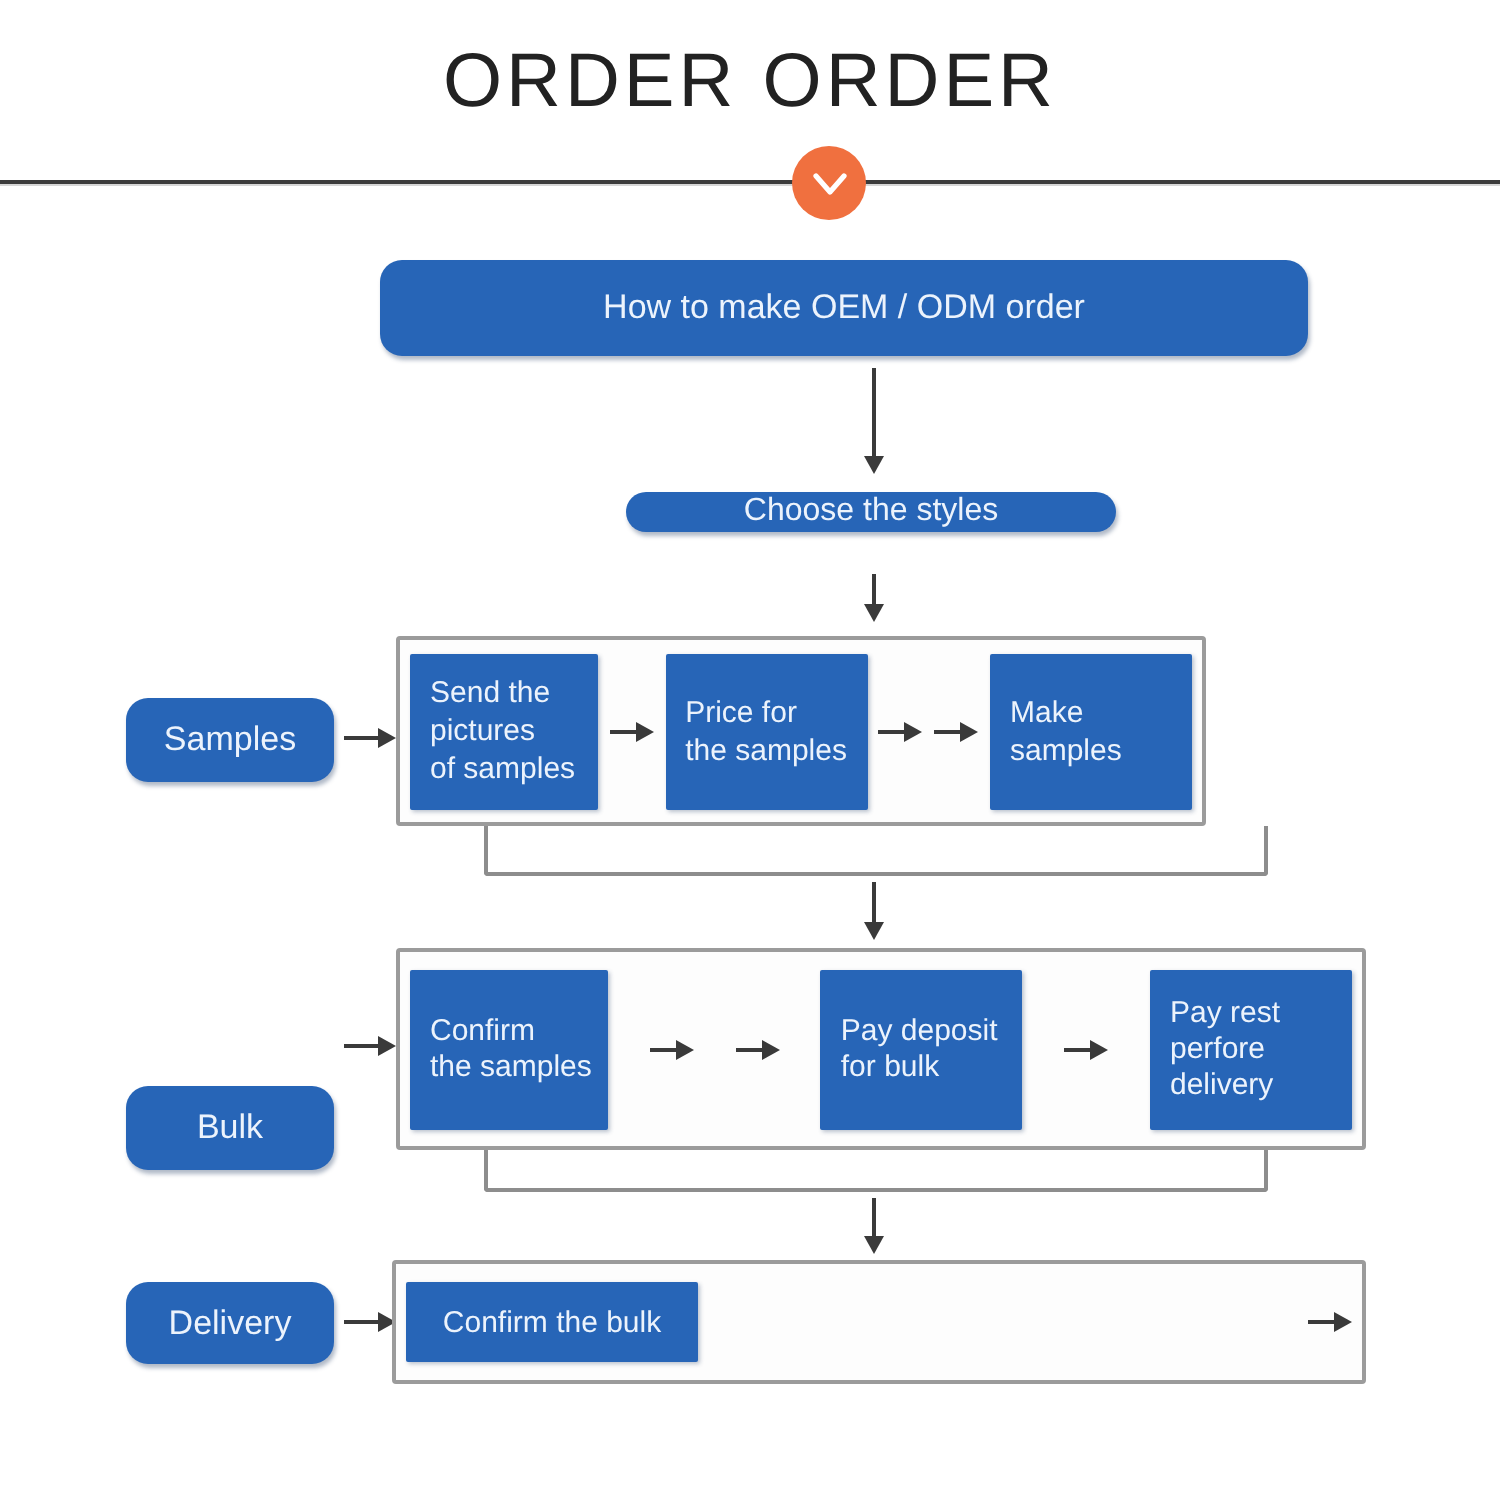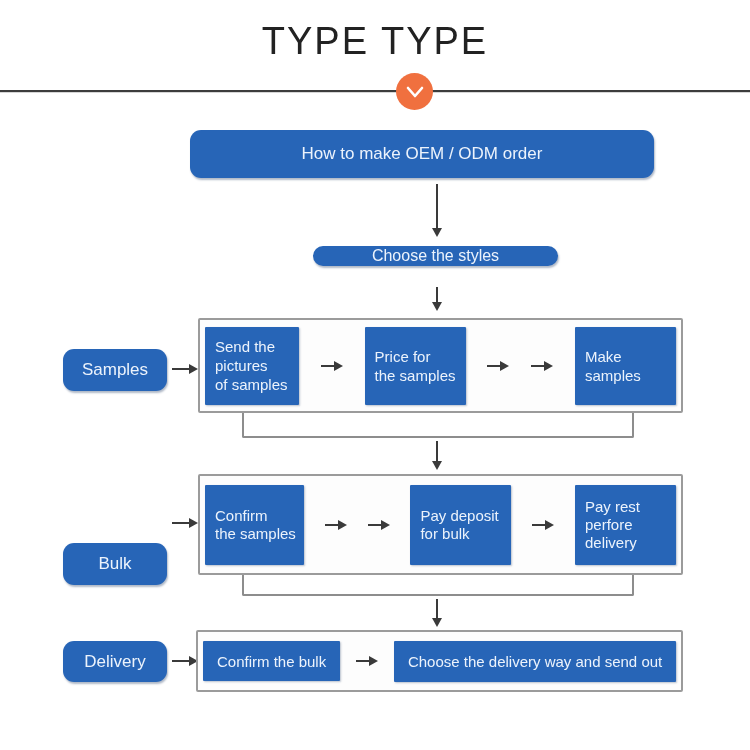--- a/index.html
+++ b/index.html
@@ -31,21 +31,21 @@
   .rowlabel { width:104px; font-size:17px; }
   .lbl-samples { left:63px; top:349px; height:42px; }
   .lbl-bulk    { left:63px; top:503px; height:42px;margin-top:40px; }
   .lbl-delivery{ left:63px; top:641px; height:41px; }
 
   .group {
     position:absolute; border:2px solid #9b9b9b; border-radius:2px;
     display:flex; align-items:center; justify-content:space-between;
     padding:0 5px; box-sizing:border-box; background:#fdfdfd;
   }
-  .grp-samples { left:198px; top:318px; width:485px; height:95px; }
+  .grp-samples { left:198px; top:318px; width:405px; height:95px; }
   .grp-bulk    { left:198px; top:474px; width:485px; height:101px; }
   .grp-delivery{ left:196px; top:630px; width:487px; height:62px;gap:16px; }
 
   .step {
     background:#2765b7; color:#ecf3fc; box-sizing:border-box;
     display:flex; align-items:center; padding-left:10px;
     font-size:15px; line-height:19px; white-space:pre-line;
     box-shadow:1px 1px 2px rgba(30,55,95,.3); border-radius:1px;
   }
   .grp-samples .step { width:101px; height:78px; }
@@ -83,21 +83,21 @@
   .a4 { left:436px; top:599px; height:20px; }
   .r1 { left:172px; top:368px; }
   .r2 { left:172px; top:522px; }
   .r3 { left:172px; top:660px; }
 </style>
 </head>
 <body>
 
 <div class="stage">
 
-  <div class="title">TYPE TYPE</div>
+  <div class="title">ORDER ORDER</div>
 
   <div class="divider"></div>
   <div class="chev-badge">
     <svg width="24" height="24" viewBox="0 0 24 24">
       <polyline points="5,8 12,16 19,8" fill="none" stroke="#ffffff" stroke-width="2.6" stroke-linecap="round" stroke-linejoin="round"></polyline>
     </svg>
   </div>
 
   <div class="bluebox box-start">How to make OEM / ODM order</div>
   <div class="varrow a1"></div>
@@ -137,16 +137,15 @@
 delivery</div>
   </div>
   <div class="bracket br2"></div>
   <div class="varrow a4"></div>
 
   <div class="bluebox rowlabel lbl-delivery">Delivery</div>
   <div class="harrow r3"></div>
   <div class="group grp-delivery">
     <div class="step s1">Confirm the bulk</div>
     <div class="fharrow"></div>
-    <div class="step s2">Choose the delivery way and send out</div>
   </div>
 
 </div>
 
 </body></html>

